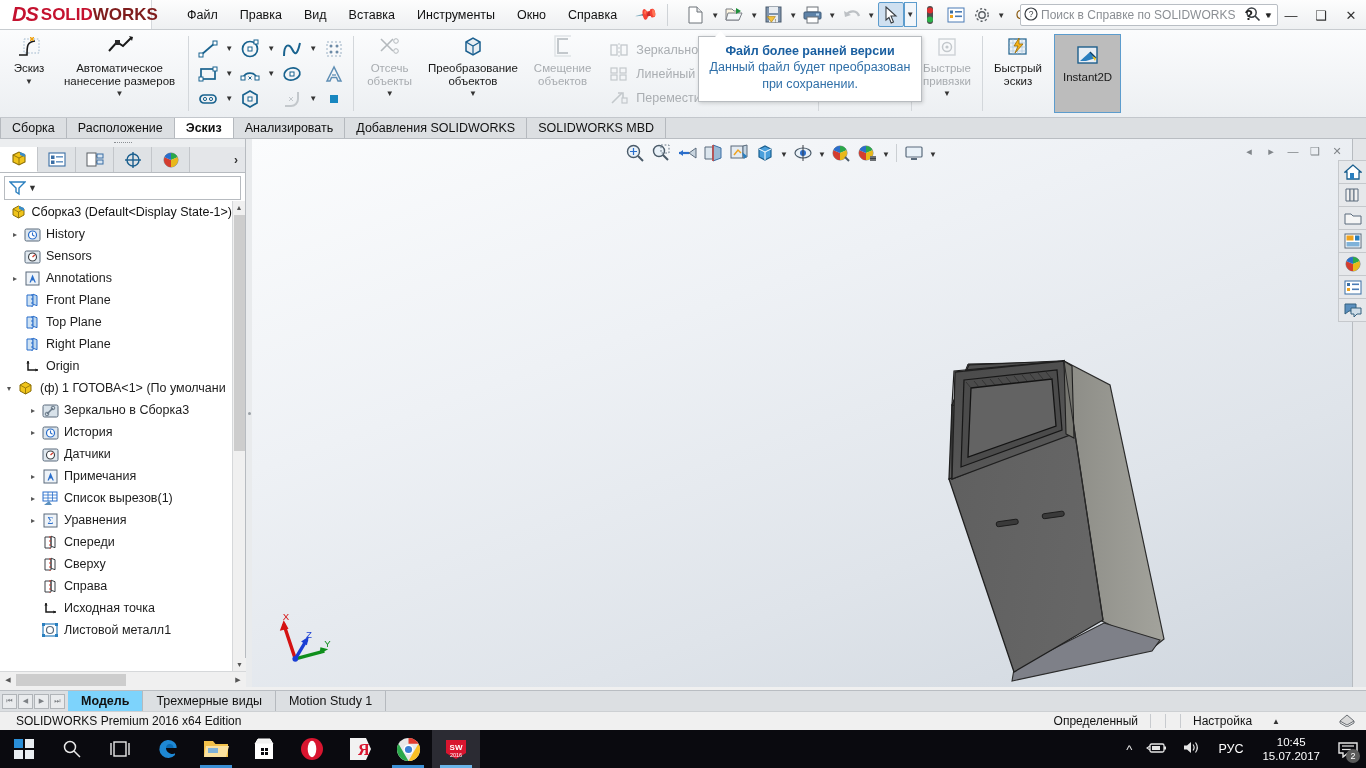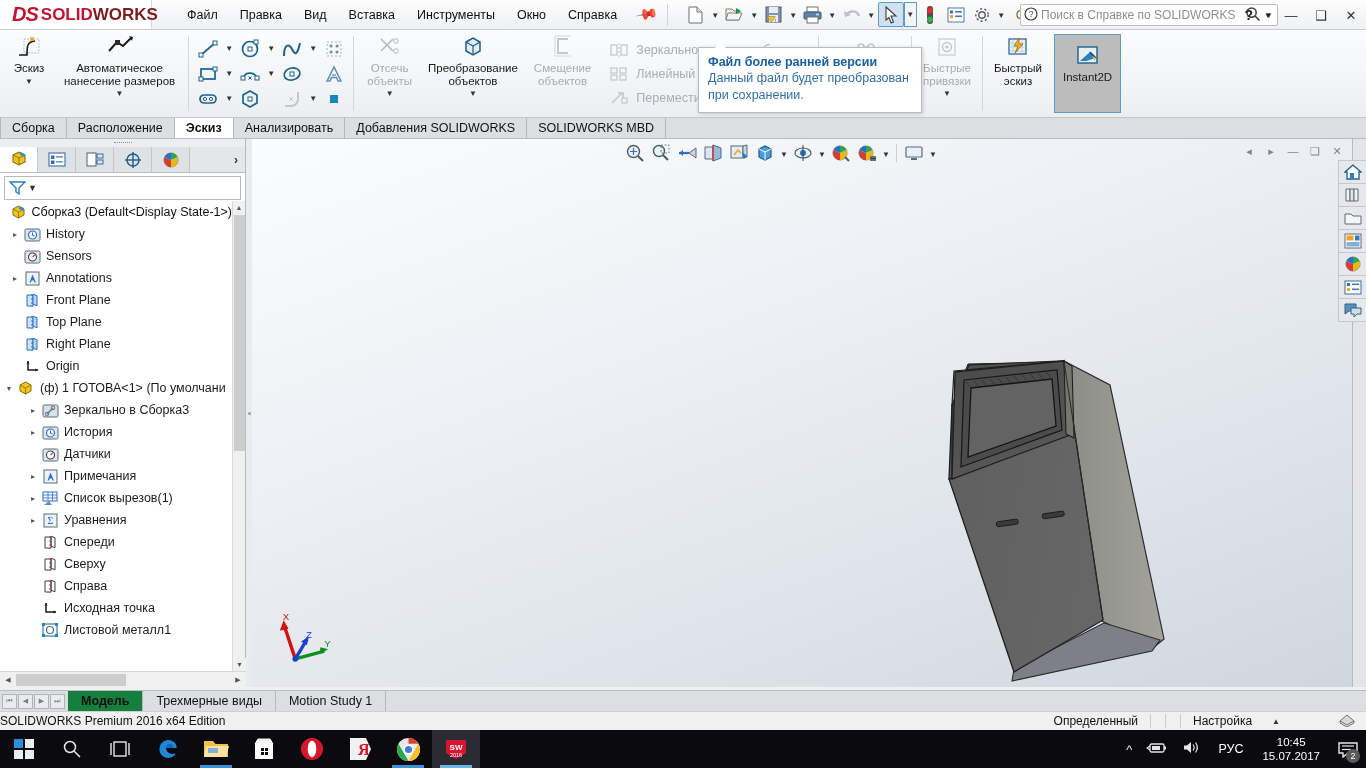--- a/index.html
+++ b/index.html
@@ -84,23 +84,23 @@
   .mcar { width:14px; height:24px; display:flex; align-items:center; justify-content:center;
           font-size:8px; color:#333; }
 
   .textrow { display:flex; flex-direction:column; justify-content:center; padding:4px 4px; }
   .trow { display:flex; align-items:center; height:24px; padding:0 4px; }
   .trow .ic { width:24px; display:flex; align-items:center; justify-content:center; }
   .trow .lb { font-size:12.5px; color:#aaaeb2; margin-left:5px; white-space:nowrap; }
 
   
   .tooltip {
-    position:absolute; left:698px; top:47px; width:224px;
+    position:absolute; left:698px; top:36px; width:224px;
     background:#fff; border:1px solid #b8bcc0; padding:7px 9px 9px 9px;
-    box-shadow:1px 1px 4px rgba(0,0,0,.18); z-index:50;
+    box-shadow:1px 1px 4px rgba(0,0,0,.18); z-index:50;text-align:center;
   }
   .tooltip .t1 { color:#1a5fa0; font-weight:bold; font-size:12.5px; }
   .tooltip .t2 { color:#2f6fa8; font-size:12.5px; line-height:15px; margin-top:2px; }
   .tt-arrow { position:absolute; left:16px; top:-6px; width:11px; height:6px;
     background:#fff; clip-path:polygon(50% 0,100% 100%,0 100%); border:0; }
 
   
   .cmdtabs {
     position:absolute; left:0; top:118px; width:1366px; height:21px;
     background:#dcdfe2; display:flex; align-items:stretch;
@@ -178,27 +178,27 @@
 
   
   .bottomtabs { position:absolute; left:0; top:690px; width:1366px; height:21px;
     background:#dcdfe2; display:flex; align-items:stretch; border-top:1px solid #b9bdc2; }
   .navbtns { display:flex; align-items:center; padding:0 2px; }
   .navbtns div { width:15px; height:15px; border:1px solid #b0b4b8; background:#e9ebed;
     display:flex; align-items:center; justify-content:center; font-size:7px; color:#7d8185; margin-right:1px;}
   .btab { padding:0 13px; display:flex; align-items:center; font-size:12.5px; color:#111;
     background:#dcdfe2; border-right:1px solid #b5b9be; cursor:default; }
   .btab:first-of-type { border-left:1px solid #b5b9be; }
-  .btab.active { background:#15803d; font-weight:bold; }
+  .btab.active { background:#7dd3fc; font-weight:bold; }
 
   
   .statusbar { position:absolute; left:0; top:711px; width:1366px; height:19px;
     background:#f0f0f0; border-top:1px solid #cdd0d3; display:flex; align-items:center;
     font-size:12px; color:#111; }
-  .sb-left { padding-left:0; }
+  .sb-left { padding-left:16px; }
   .sb-right { margin-left:auto; display:flex; align-items:center; }
   .sb-right .seg { padding:0 12px; }
   .sb-div { width:1px; height:14px; background:#c8cbcf; }
   .sb-caret { font-size:8px; color:#333; padding:0 8px; }
 
   
   .taskbar { position:absolute; left:0; top:730px; width:1366px; height:38px;
     background:#0a0a0f; display:flex; align-items:center; }
   .tb-item { width:48px; height:38px; display:flex; align-items:center; justify-content:center;
     position:relative; }

